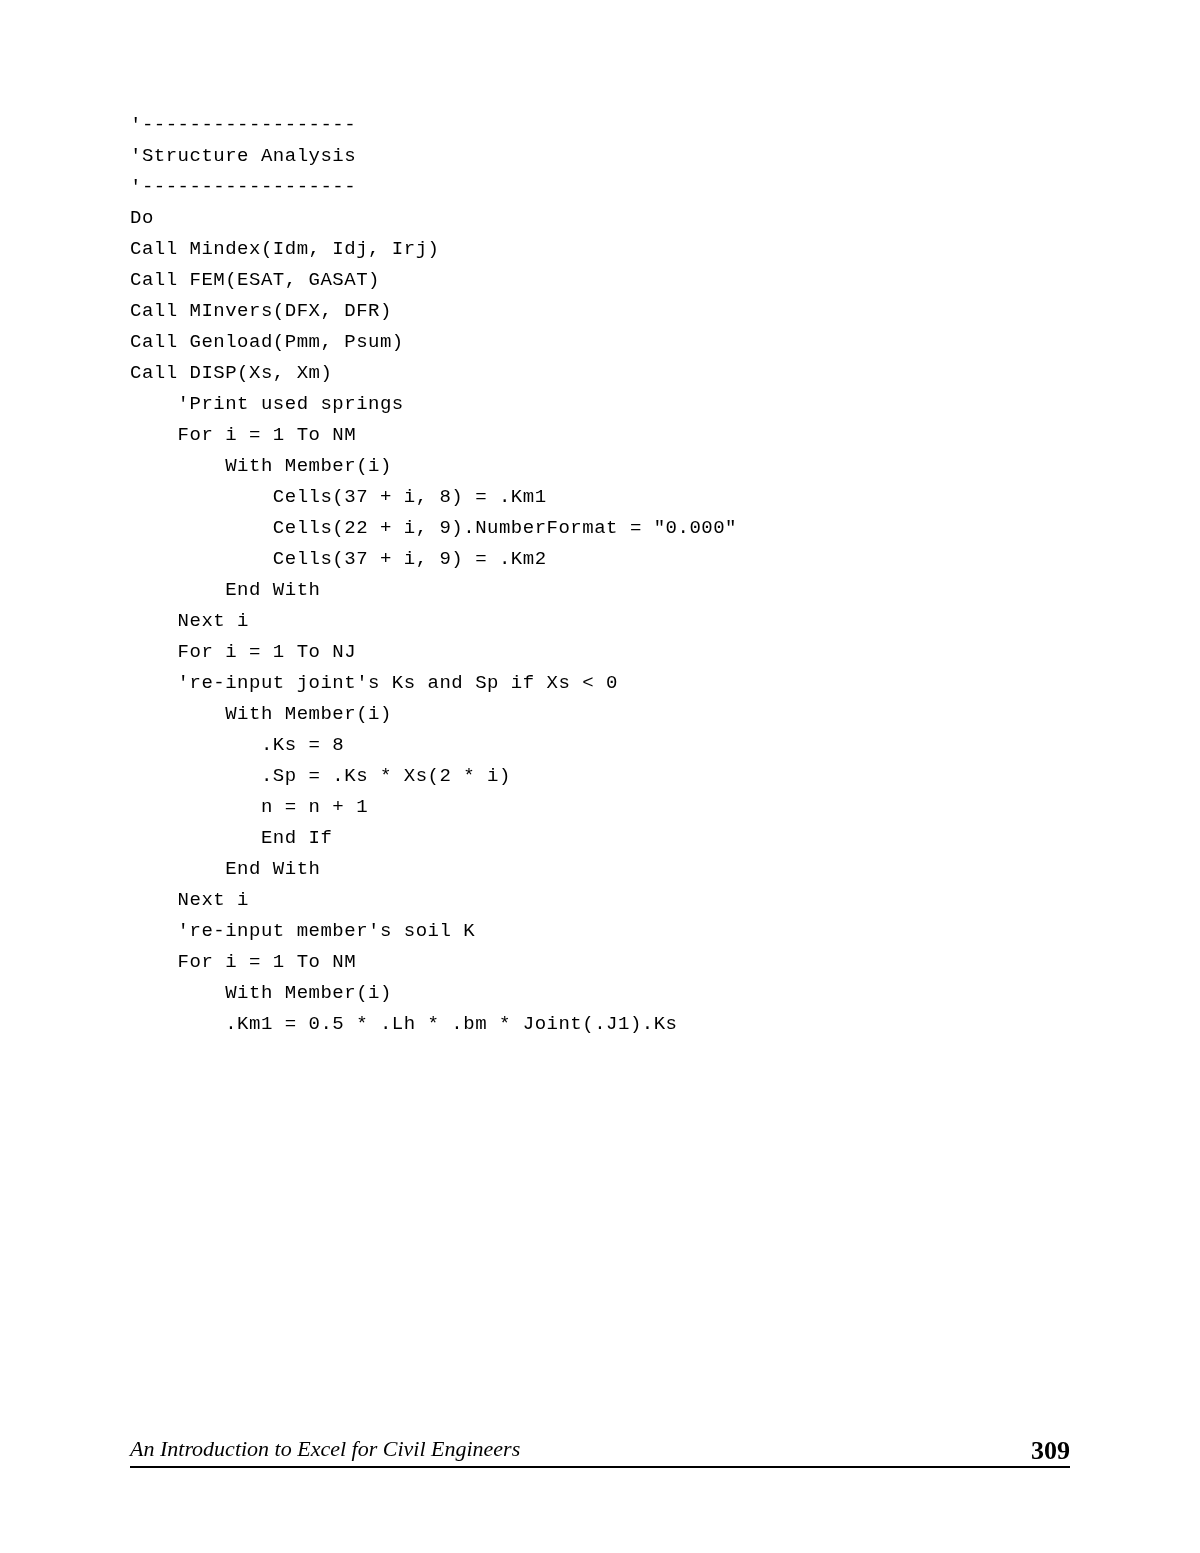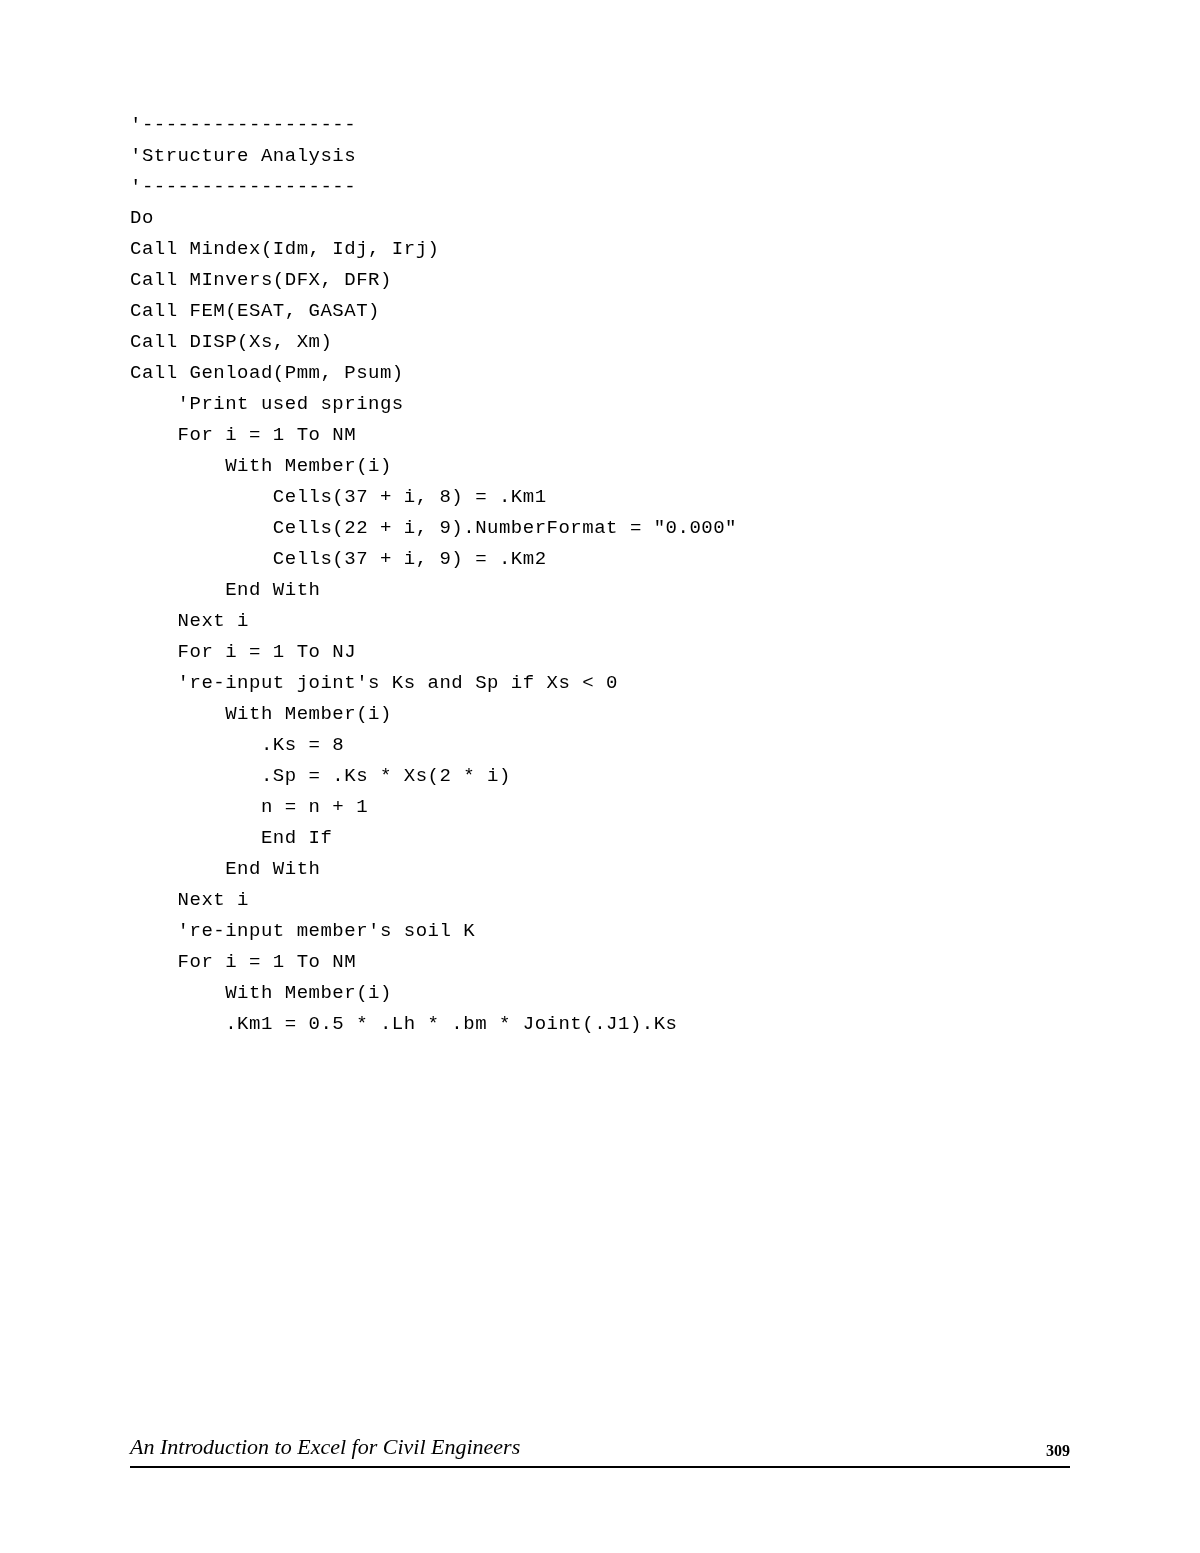--- a/index.html
+++ b/index.html
@@ -24,52 +24,52 @@
       color: #000000;
       white-space: pre;
       letter-spacing: 0.5px;
     }
     .footer {
       position: absolute;
       bottom: 85px;
       left: 130px;
       right: 130px;
       border-bottom: 2px solid #000000;
-      padding-bottom: 6px;
+      padding-bottom: 0;
       display: flex;
       justify-content: space-between;
-      align-items: flex-end;
+      align-items: flex-start;
     }
     .footer-title {
       font-family: Georgia, 'Times New Roman', serif;
       font-style: italic;
       font-size: 22px;
       color: #000000;
     }
     .footer-page {
       font-family: Georgia, 'Times New Roman', serif;
-      font-size: 16px;
+      font-size: 26px;
       font-weight: bold;
       color: #000000;
     }
   </style>
 </head>
 <body>
 
 <div class="page-content">
   <div class="code-line">'------------------</div>
   <div class="code-line">'Structure Analysis</div>
   <div class="code-line">'------------------</div>
   <div class="code-line">Do</div>
   <div class="code-line"></div>
   <div class="code-line">Call Mindex(Idm, Idj, Irj)</div>
+  <div class="code-line">Call FEM(ESAT, GASAT)</div>
   <div class="code-line">Call MInvers(DFX, DFR)</div>
-  <div class="code-line">Call FEM(ESAT, GASAT)</div>
+  <div class="code-line">Call Genload(Pmm, Psum)</div>
   <div class="code-line">Call DISP(Xs, Xm)</div>
-  <div class="code-line">Call Genload(Pmm, Psum)</div>
   <div class="code-line"></div>
   <div class="code-line">    'Print used springs</div>
   <div class="code-line">    For i = 1 To NM</div>
   <div class="code-line">        With Member(i)</div>
   <div class="code-line">            Cells(37 + i, 8) = .Km1</div>
   <div class="code-line">            Cells(22 + i, 9).NumberFormat = "0.000"</div>
   <div class="code-line">            Cells(37 + i, 9) = .Km2</div>
   <div class="code-line">        End With</div>
   <div class="code-line">    Next i</div>
   <div class="code-line"></div>

